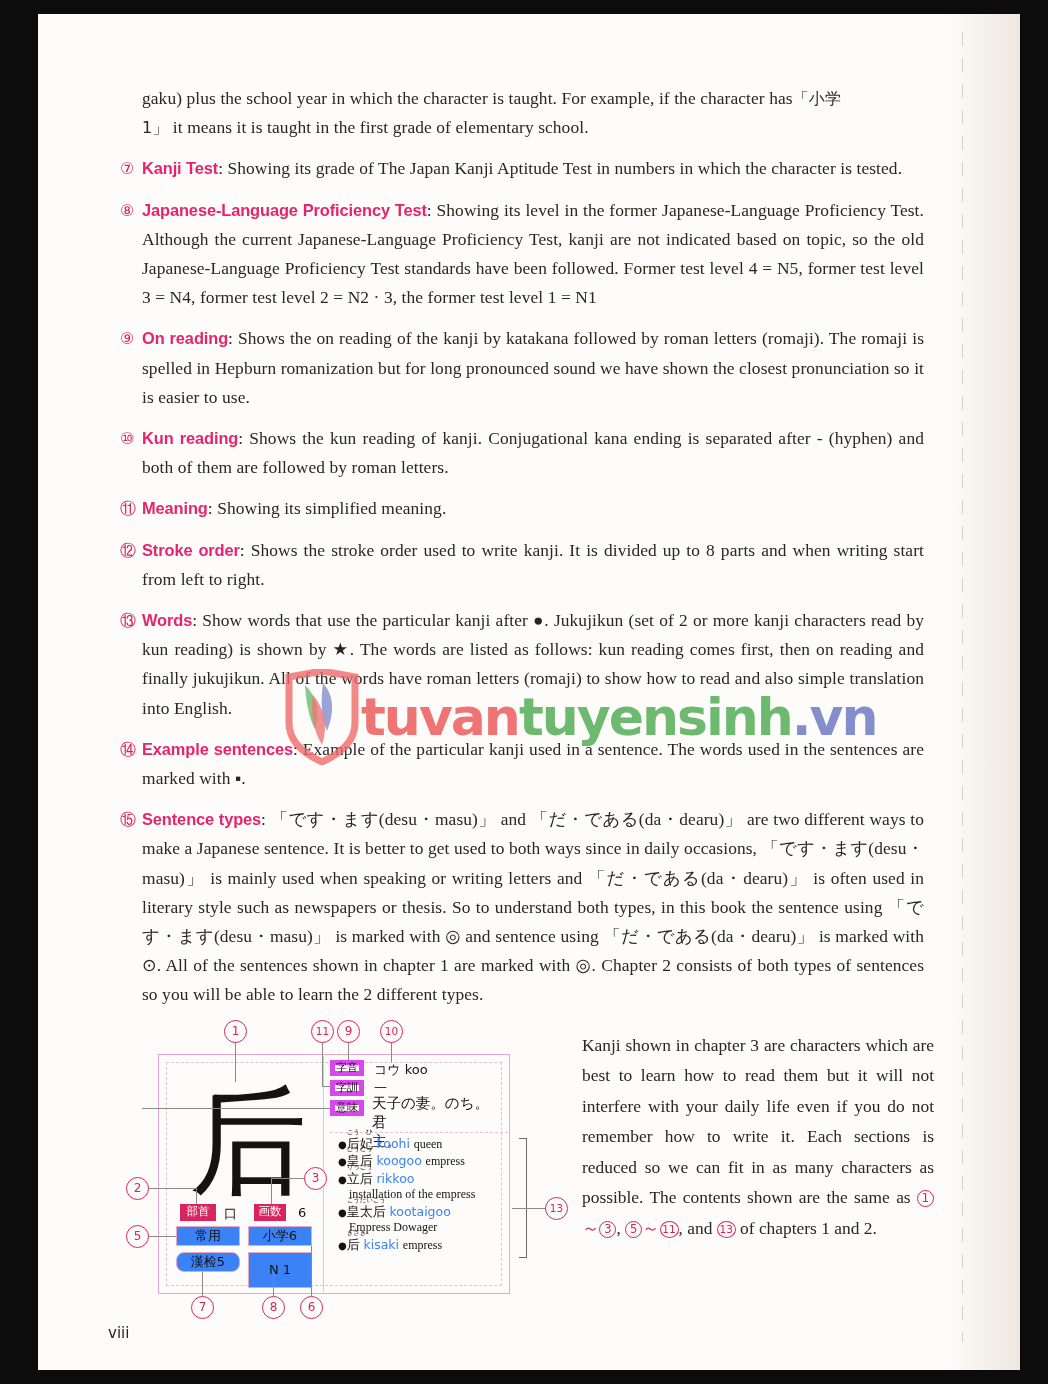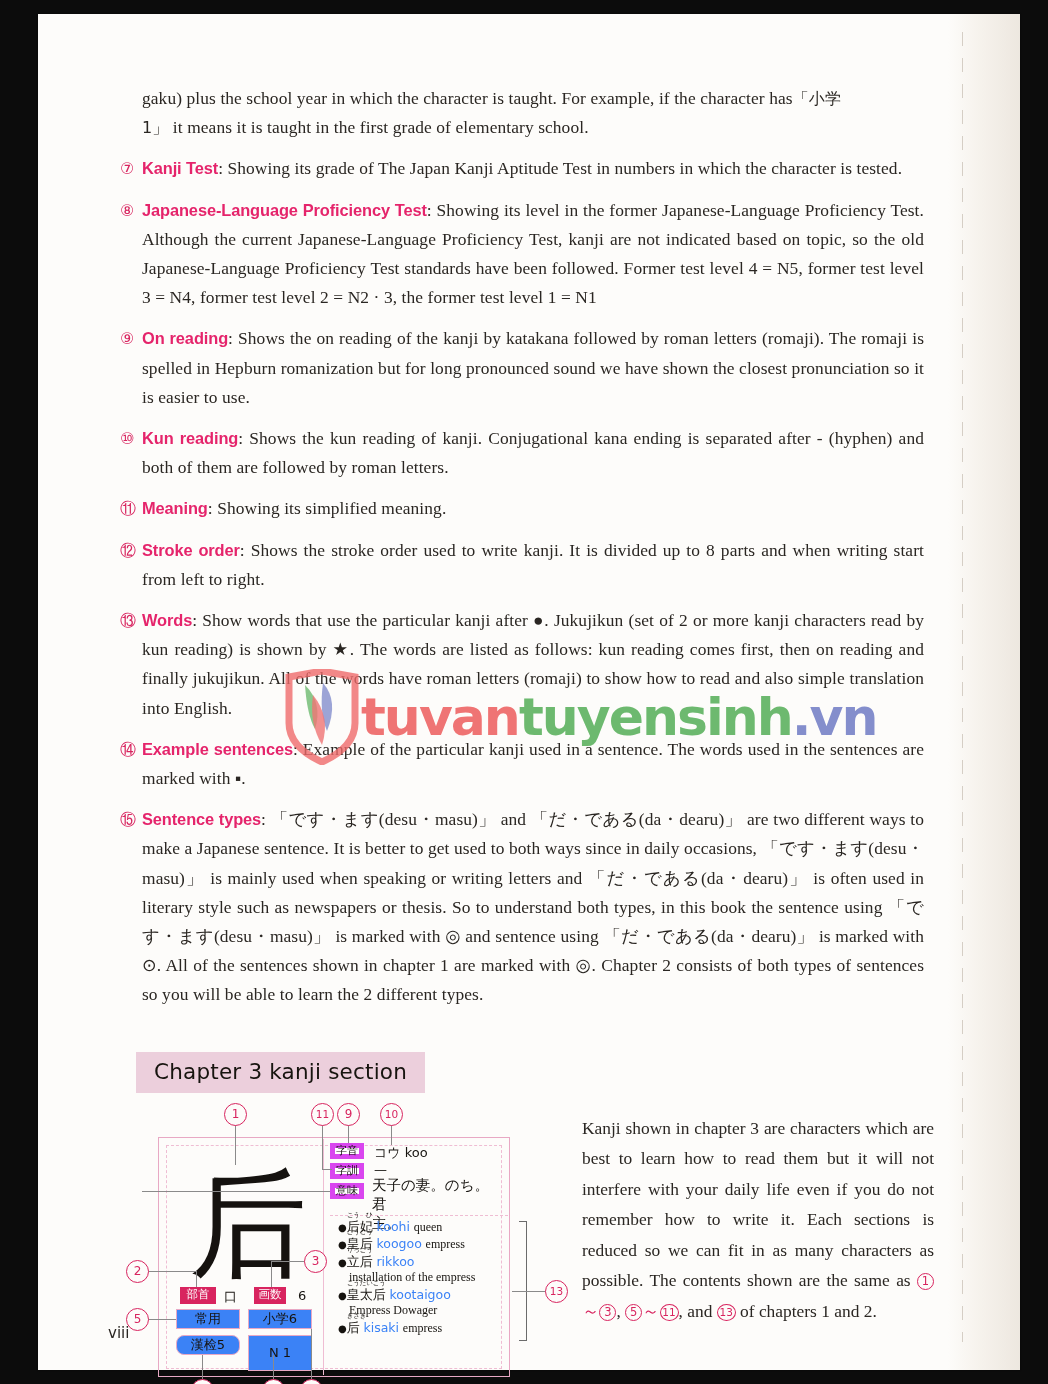--- a/index.html
+++ b/index.html
@@ -194,21 +194,21 @@
     display:flex; align-items:center; justify-content:center;
   }
   .fieldval{
     position:absolute;
     font-family:"DejaVu Sans", sans-serif;
     font-size:13px;
     color:#16130f;
   }
   .meaning{
     position:absolute;
-    font-family:Liberation Mono, monospace;
+    font-family:Liberation Sans, sans-serif;
     font-size:14.5px;
     color:#16130f;
     line-height:19px;
     width:118px;
   }
 
   .sep{ position:absolute; border-top:1px dashed #efbdd3; }
 
   .words{
     position:absolute;
@@ -327,21 +327,20 @@
     <p class="para item">
       <span class="cnum">⑭</span><span class="term">Example sentences</span><span>: Example of the particular kanji used in a sentence. The words used in the sentences are marked with ▪.</span>
     </p>
 
     
     <p class="para item">
       <span class="cnum">⑮</span><span class="term">Sentence types</span><span>: 「です・ます(desu・masu)」 and 「だ・である(da・dearu)」 are two different ways to make a Japanese sentence. It is better to get used to both ways since in daily occasions, 「です・ます(desu・masu)」 is mainly used when speaking or writing letters and 「だ・である(da・dearu)」 is often used in literary style such as newspapers or thesis. So to understand both types, in this book the sentence using 「です・ます(desu・masu)」 is marked with ◎ and sentence using 「だ・である(da・dearu)」 is marked with ⊙. All of the sentences shown in chapter 1 are marked with ◎. Chapter 2 consists of both types of sentences so you will be able to learn the 2 different types.</span>
     </p>
 
     
-    <div class="banner">Chapter 3 kanji section</div>
 
     <div class="cols">
 
       <div class="col-left">
         <div class="diagram">
 
           <div class="card-outer"></div>
           <div class="card-inner"></div>
 
           <div class="kanji-box">

